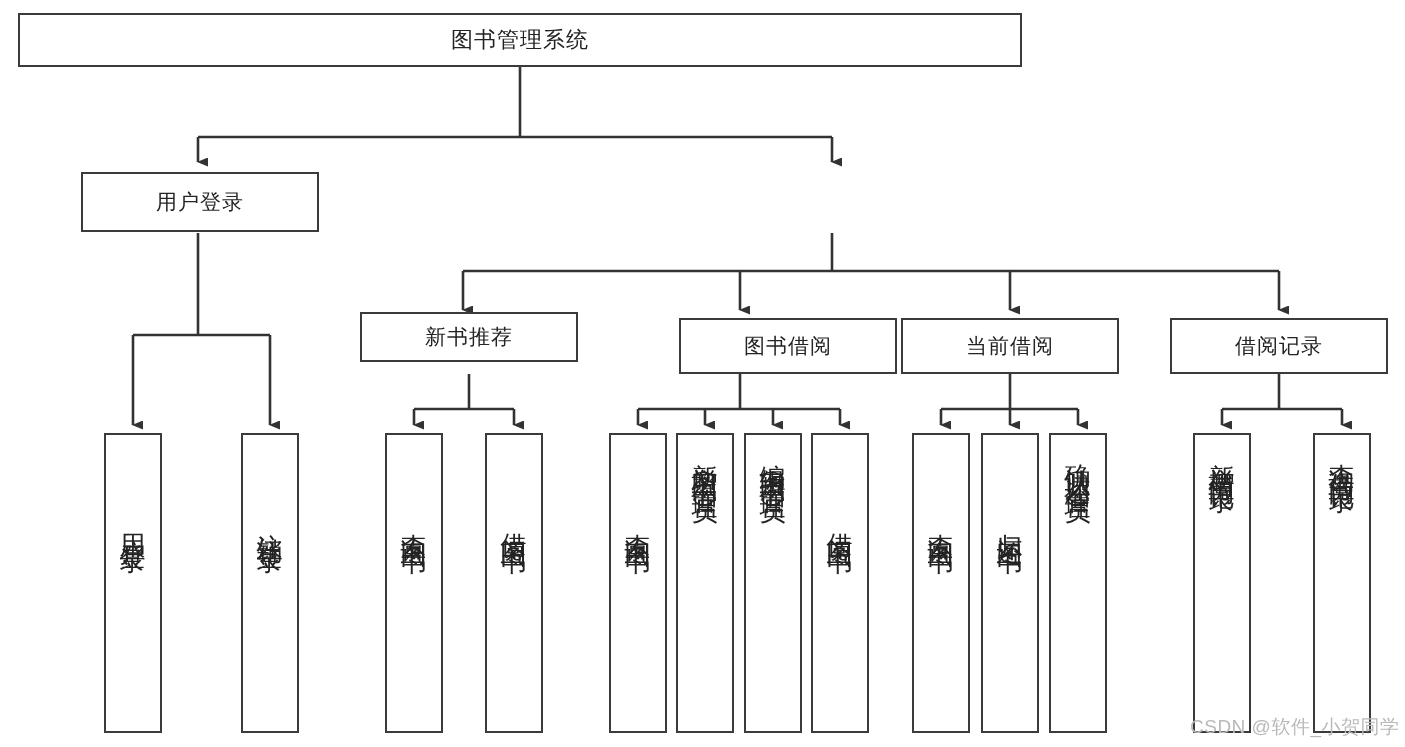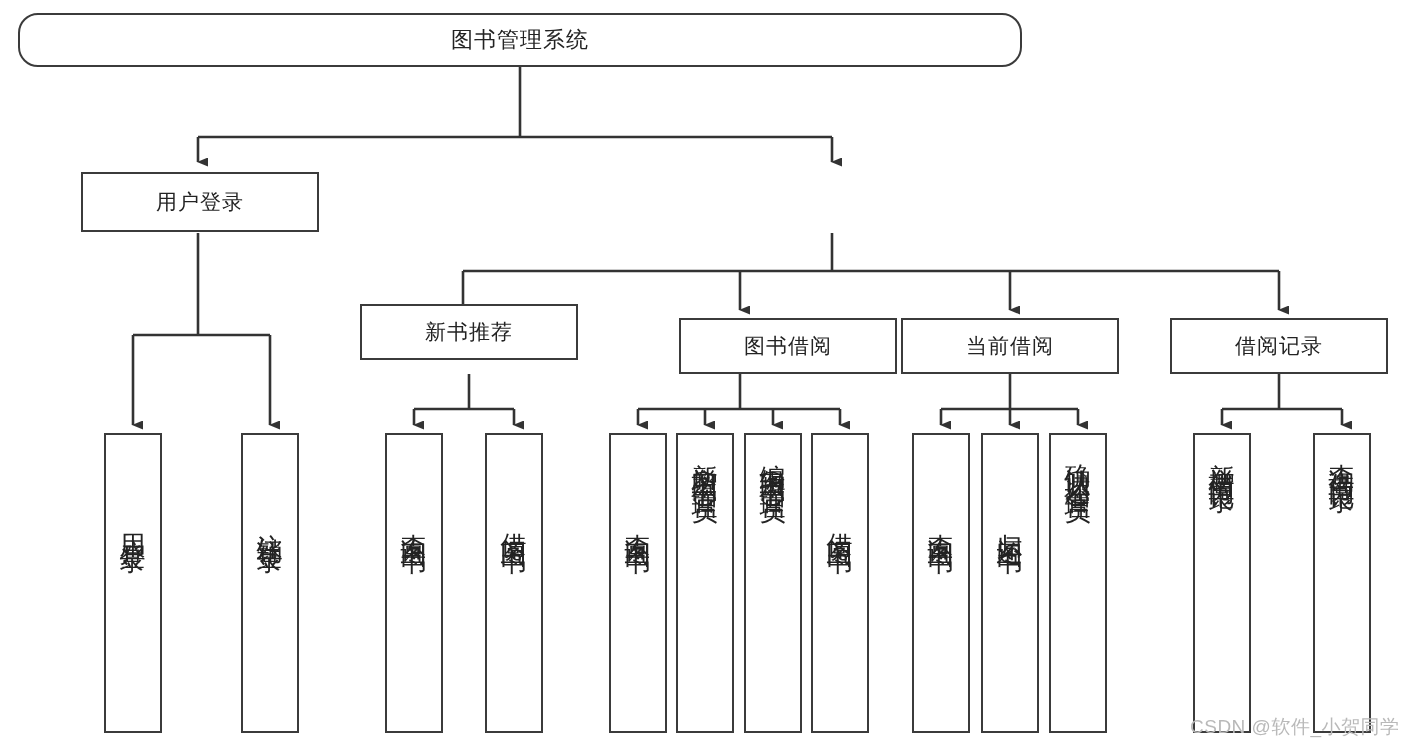--- a/index.html
+++ b/index.html
@@ -124,29 +124,29 @@
       <path d="M1010,409 L1010,425" marker-end="url(#arrow)"></path>
       <path d="M1078,409 L1078,425" marker-end="url(#arrow)"></path>
 
       <path d="M1279,374 L1279,409"></path>
       <path d="M1222,409 L1342,409"></path>
       <path d="M1222,409 L1222,425" marker-end="url(#arrow)"></path>
       <path d="M1342,409 L1342,425" marker-end="url(#arrow)"></path>
     </g>
   </svg>
 
-  <div class="node horiz root" style="left:18px; top:13px; width:1004px; height:54px;border-radius:20px;">
+  <div class="node horiz root" style="left:18px; top:13px; width:1004px; height:54px;">
     <span class="lbl">图书管理系统</span>
   </div>
 
   <div class="node horiz" style="left:81px; top:172px; width:238px; height:60px;">
     <span class="lbl">用户登录</span>
   </div>
 
-  <div class="node horiz" style="left:360px; top:304px; width:218px; height:56px;">
+  <div class="node horiz" style="left:360px; top:312px; width:218px; height:50px;">
     <span class="lbl">新书推荐</span>
   </div>
   <div class="node horiz" style="left:631px; top:318px; width:218px; height:56px;margin-left:48px;">
     <span class="lbl">图书借阅</span>
   </div>
   <div class="node horiz" style="left:1170px; top:318px; width:218px; height:56px;">
     <span class="lbl">借阅记录</span>
   </div>
   <div class="node horiz" style="left:901px; top:318px; width:218px; height:56px;">
     <span class="lbl">当前借阅</span>

